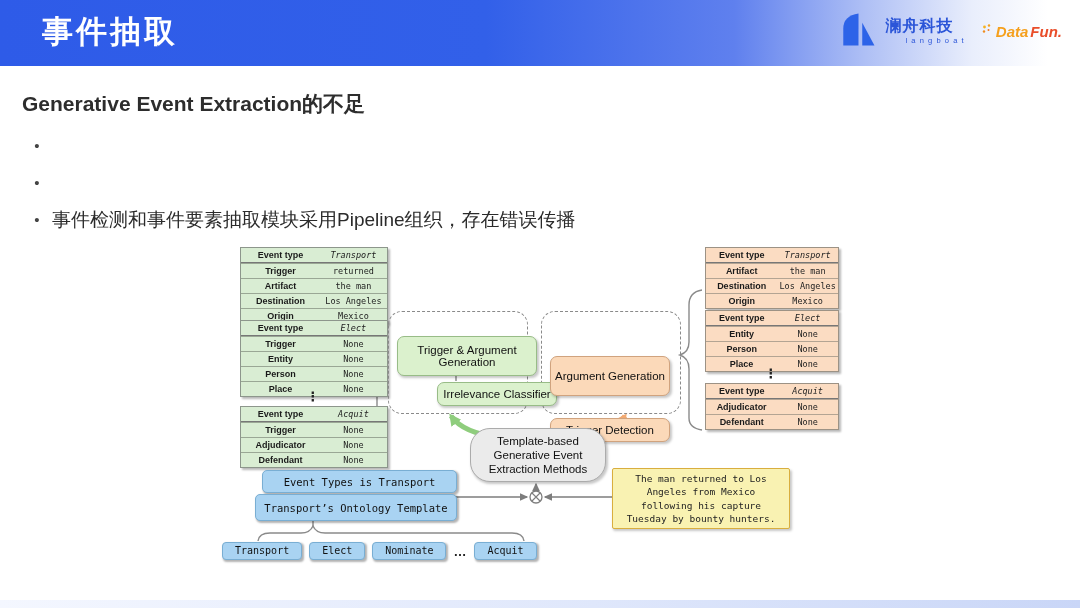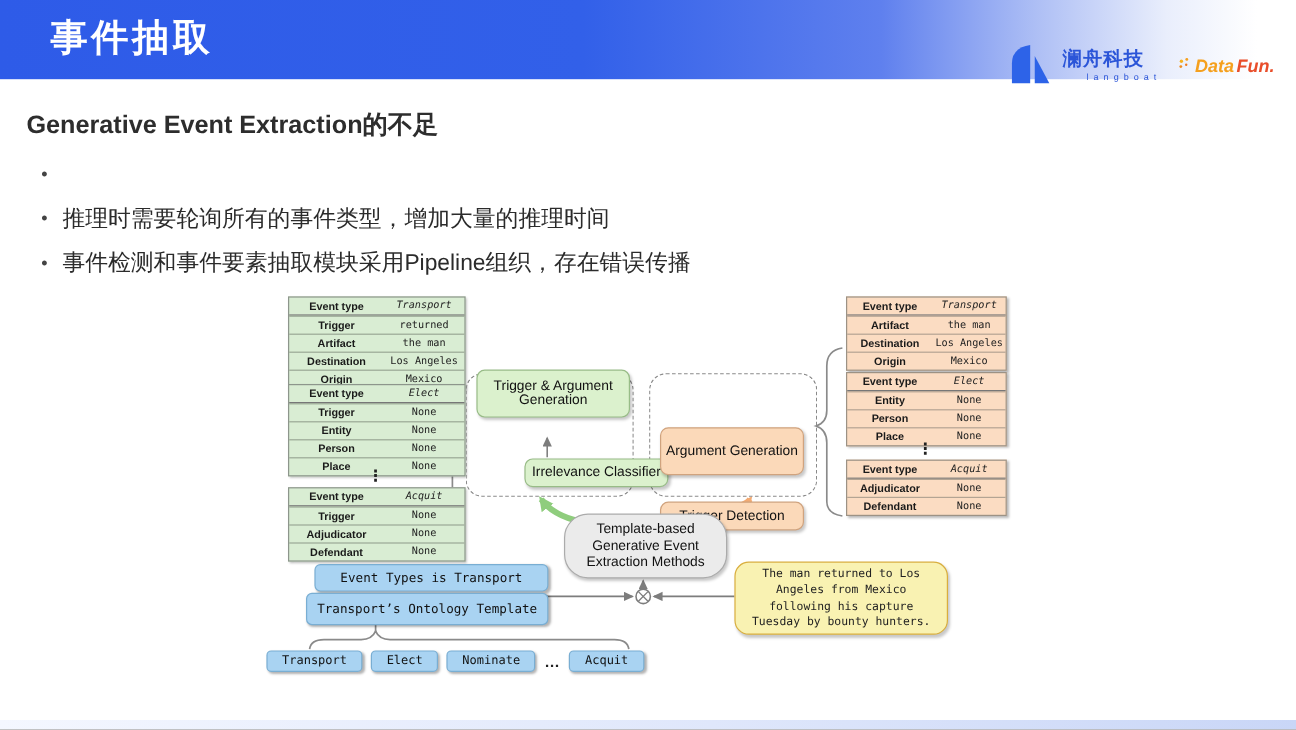--- a/index.html
+++ b/index.html
@@ -4,21 +4,21 @@
 <style>
   html,body{margin:0;padding:0;background:#888;}
   .slide{position:relative;width:1080px;height:608px;background:#ffffff;overflow:hidden;
          font-family:"Liberation Sans","DejaVu Sans",sans-serif;}
 
   
   .hdr{position:absolute;left:0;top:0;width:1080px;height:66px;
        background:linear-gradient(90deg,#2e5be8 0%,#3260e9 45%,#5f80ee 68%,#aebff5 80%,#e9eefc 90%,#ffffff 97%);}
   .hdr-title{position:absolute;left:42px;top:0;height:66px;line-height:64px;color:#ffffff;
              font-size:31px;font-weight:bold;letter-spacing:3px;}
-  .logos{position:absolute;right:18px;top:12px;display:flex;align-items:center;gap:14px;margin-top:24px;}
+  .logos{position:absolute;right:18px;top:12px;display:flex;align-items:center;gap:14px;}
   .lb{display:flex;align-items:center;gap:6px;}
   .lb-txt{display:flex;flex-direction:column;line-height:1;}
   .lb-cn{font-size:16px;font-weight:bold;color:#2b55d8;letter-spacing:1px;}
   .lb-en{font-size:7.5px;color:#2b55d8;letter-spacing:4.2px;margin-top:3px;padding-left:20px;}
   .df{display:flex;align-items:center;gap:2px;font-weight:bold;font-size:15px;font-style:italic;}
   .df-data{color:#f5a01e;} .df-fun{color:#e94e2b;}
 
   
   .content{position:absolute;left:22px;top:90px;width:1000px;}
   .heading{font-size:21px;font-weight:bold;color:#2d2d2d;margin:0 0 9px 0;}
@@ -55,21 +55,21 @@
            font-family:"DejaVu Sans Mono",monospace;font-size:10.5px;color:#111;
            box-shadow:1.5px 1.5px 2px rgba(0,0,0,.3);}
 
   .chips{position:absolute;left:222px;top:302px;z-index:3;display:flex;align-items:center;gap:7px;}
   .chip{background:#a9d3f2;border:1px solid #79aed3;border-radius:4px;padding:1px 12px;height:14px;
         line-height:14px;font-family:"DejaVu Sans Mono",monospace;font-size:10px;color:#111;
         box-shadow:1.5px 1.5px 2px rgba(0,0,0,.3);}
   .chip-dots{font-weight:bold;font-size:13px;color:#222;letter-spacing:1px;}
 
   .yellowbox{position:absolute;z-index:3;left:612px;top:228px;width:178px;height:61px;
-             background:#f9f2b2;border:1.3px solid #d9ae3e;border-radius:12px;
+             background:#f9f2b2;border:1.3px solid #d9ae3e;border-radius:2px;
              display:flex;align-items:center;justify-content:center;text-align:center;
              font-family:"DejaVu Sans Mono",monospace;font-size:9.5px;line-height:13.5px;color:#222;
              box-shadow:1.5px 2px 2.5px rgba(0,0,0,.22);padding:0 6px;box-sizing:border-box;}
 
   .footer{position:absolute;left:0;bottom:0;width:1080px;height:8px;
           background:linear-gradient(90deg,#f4f7ff 0%,#dfe7fb 55%,#c9d6f7 100%);}
 </style>
 </head>
 <body>
 
@@ -101,21 +101,20 @@
     </div>
   </div>
 
   <div class="content">
     <h2 class="heading">Generative Event Extraction的不足</h2>
     <div class="bullet">
       <span class="dot">•</span>
     </div>
     <div class="bullet">
       <span class="dot">•</span>
-      <span>推理时需要轮询所有的事件类型，增加大量的推理时间</span>
     </div>
     <div class="bullet">
       <span class="dot">•</span>
       <span>事件检测和事件要素抽取模块采用Pipeline组织，存在错误传播</span>
     </div>
   </div>
 
   <div class="diagram">
 
     <svg class="lines" viewBox="0 0 1080 340">
@@ -264,21 +263,21 @@
           <span class="tk">Adjudicator</span>
           <span class="tv">None</span>
         </div>
         <div class="trow">
           <span class="tk">Defendant</span>
           <span class="tv">None</span>
         </div>
       </div>
 
     <div class="dashed" style="left:388px;top:71px;width:138px;height:101px;"></div>
-    <div class="module green" style="left:397px;top:68px;width:128px;height:40px;">Trigger &amp; Argument Generation</div>
+    <div class="module green" style="left:397px;top:96px;width:140px;height:40px;">Trigger &amp; Argument Generation</div>
     <div class="module green" style="left:397px;top:142px;width:120px;height:24px;margin-left:40px;">Irrelevance Classifier</div>
 
     <div class="dashed" style="left:541px;top:71px;width:138px;height:101px;"></div>
     <div class="module orange" style="left:550px;top:80px;width:120px;height:40px;">Argument Generation</div>
     <div class="module orange" style="left:550px;top:142px;width:120px;height:24px;">Trigger Detection</div>
 
     <div class="module gray" style="left:470px;top:188px;width:136px;height:54px;">Template-based Generative Event Extraction Methods</div>
 
     <div class="bluebox" style="left:262px;top:230px;width:193px;height:21px;">Event Types is Transport</div>
     <div class="bluebox" style="left:255px;top:254px;width:200px;height:25px;text-align:right;">Transport’s Ontology Template</div>

